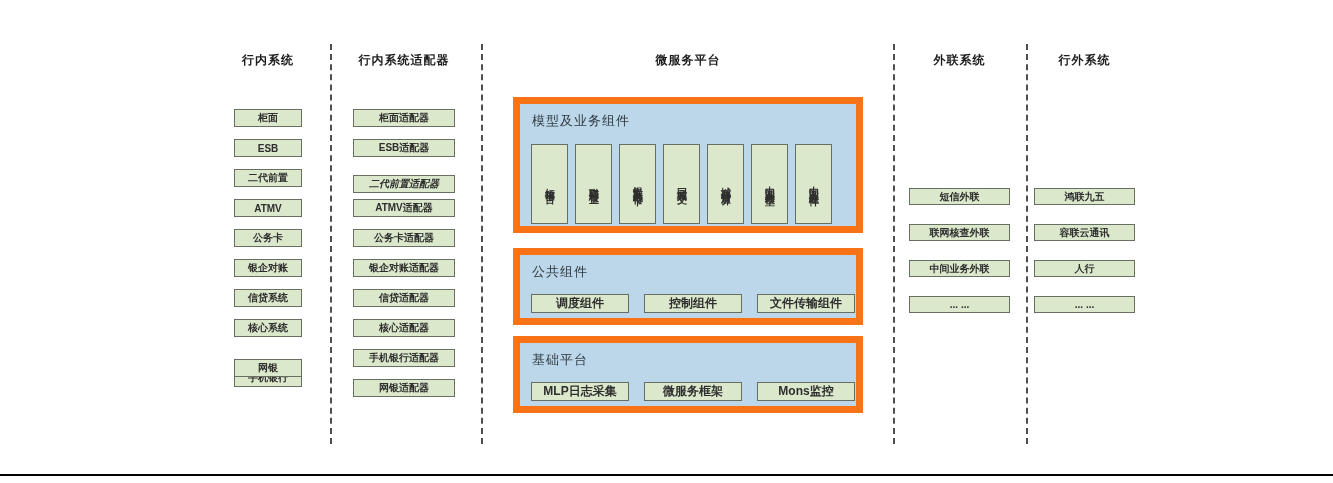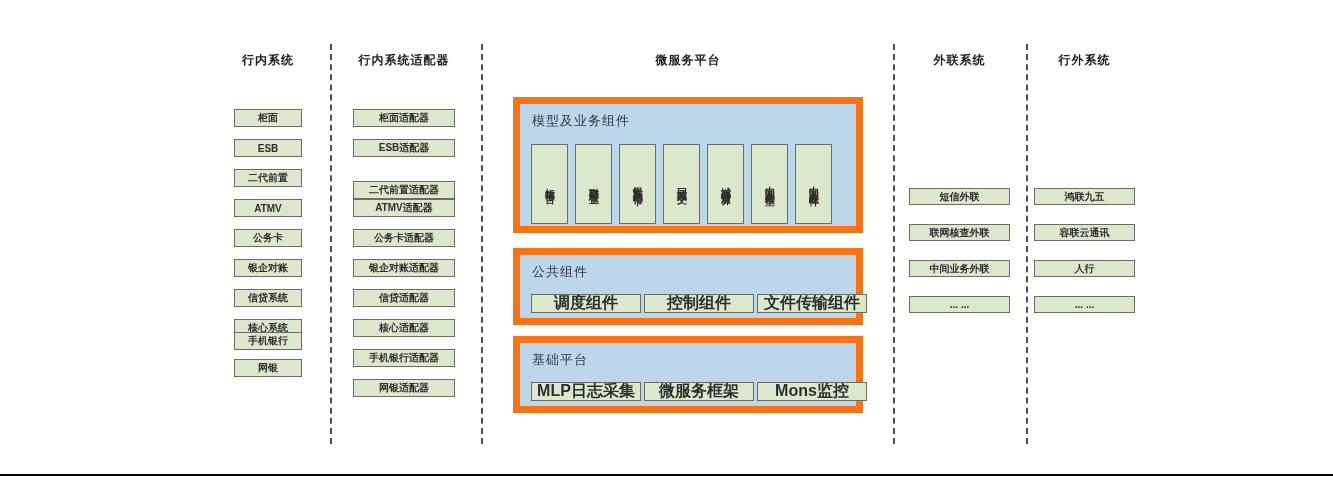--- a/index.html
+++ b/index.html
@@ -36,24 +36,24 @@
   }
   .vrow { position:absolute; left:11px; top:40px; display:flex; gap:7px; }
   .vbox {
     width:37px; height:80px; box-sizing:border-box;
     background:#dbe8cb; border:1px solid #676f63;
     display:flex; align-items:center; justify-content:center;
     writing-mode:vertical-rl; text-orientation:upright;
     font-size:10px; font-weight:bold; color:#2e2e2e; letter-spacing:2px;
   }
   .pbox {
-    position:absolute; width:110px; height:19px; box-sizing:border-box;
+    position:absolute; width:98px; height:19px; box-sizing:border-box;
     background:#dbe8cb; border:1px solid #676f63;
     display:flex; align-items:center; justify-content:center;
-    font-size:16px; font-weight:bold; color:#2e2e2e; white-space:nowrap;
+    font-size:12px; font-weight:bold; color:#2e2e2e; white-space:nowrap;
   }
   .bottom-line {
     position:absolute; left:0; top:474px; width:1333px; height:2px;
     background:#000000;
   }
 </style>
 </head>
 <body>
 
 <div class="stage">
@@ -70,26 +70,26 @@
   <div class="vline" style="left:1026px;"></div>
 
   <div class="gbox c1" style="top:109px;">柜面</div>
   <div class="gbox c1" style="top:139px;">ESB</div>
   <div class="gbox c1" style="top:169px;">二代前置</div>
   <div class="gbox c1" style="top:199px;">ATMV</div>
   <div class="gbox c1" style="top:229px;">公务卡</div>
   <div class="gbox c1" style="top:259px;">银企对账</div>
   <div class="gbox c1" style="top:289px;">信贷系统</div>
   <div class="gbox c1" style="top:319px;">核心系统</div>
-  <div class="gbox c1" style="top:332px;">手机银行</div>
+  <div class="gbox c1" style="top:369px;">手机银行</div>
   <div class="gbox c1" style="top:359px;">网银</div>
 
   <div class="gbox c2" style="top:109px;">柜面适配器</div>
   <div class="gbox c2" style="top:139px;">ESB适配器</div>
-  <div class="gbox c2" style="top:181px;">二代前置适配器</div>
+  <div class="gbox c2" style="top:175px;font-style:italic;">二代前置适配器</div>
   <div class="gbox c2" style="top:199px;">ATMV适配器</div>
   <div class="gbox c2" style="top:229px;">公务卡适配器</div>
   <div class="gbox c2" style="top:259px;">银企对账适配器</div>
   <div class="gbox c2" style="top:289px;">信贷适配器</div>
   <div class="gbox c2" style="top:319px;">核心适配器</div>
   <div class="gbox c2" style="top:349px;">手机银行适配器</div>
   <div class="gbox c2" style="top:379px;">网银适配器</div>
 
   <div class="panel" style="top:97px;height:136px;">
     <div class="panel-title">模型及业务组件</div>

